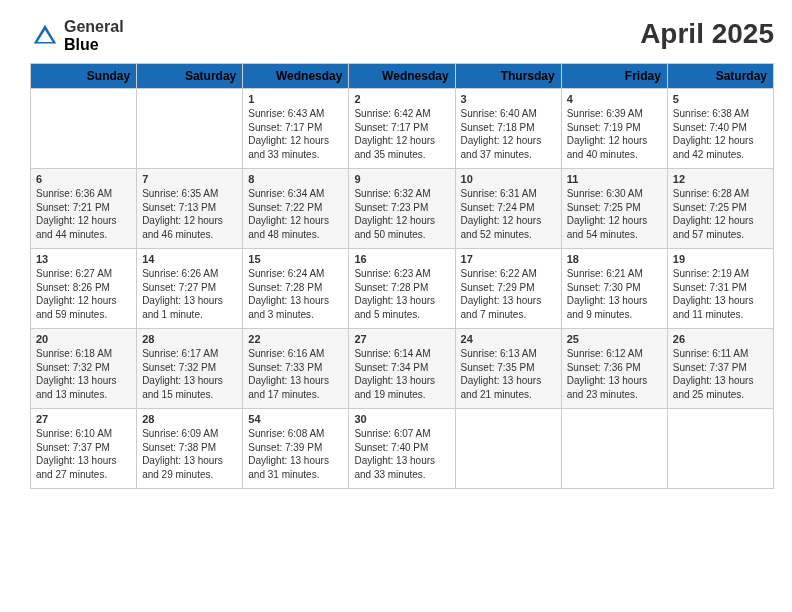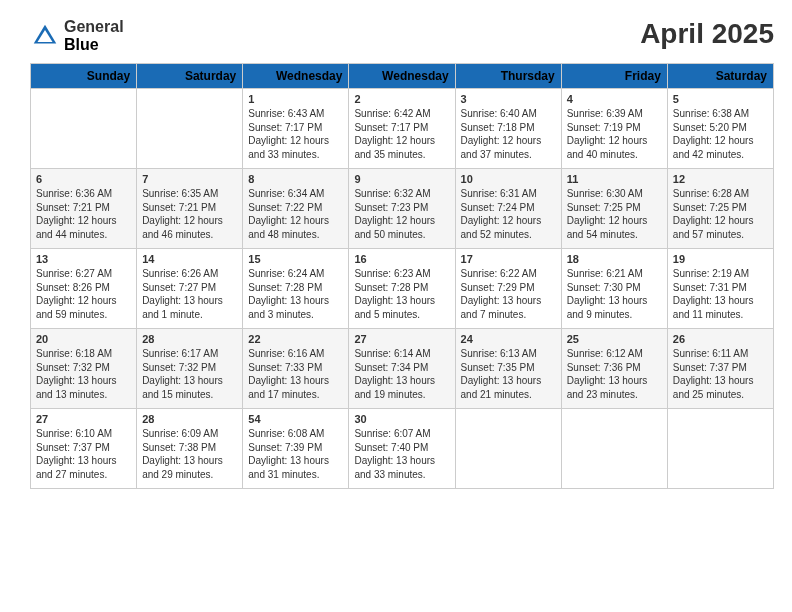--- a/index.html
+++ b/index.html
@@ -150,37 +150,37 @@
           <td>
             <span class="day-num">4</span>
             <div class="day-info">Sunrise: 6:39 AM
 Sunset: 7:19 PM
 Daylight: 12 hours
 and 40 minutes.</div>
           </td>
           <td>
             <span class="day-num">5</span>
             <div class="day-info">Sunrise: 6:38 AM
-Sunset: 5:20 PM
+Sunset: 7:40 PM
 Daylight: 12 hours
 and 42 minutes.</div>
           </td>
         </tr>
         <tr>
           <td>
             <span class="day-num">6</span>
             <div class="day-info">Sunrise: 6:36 AM
 Sunset: 7:21 PM
 Daylight: 12 hours
 and 44 minutes.</div>
           </td>
           <td>
             <span class="day-num">7</span>
             <div class="day-info">Sunrise: 6:35 AM
-Sunset: 7:21 PM
+Sunset: 7:13 PM
 Daylight: 12 hours
 and 46 minutes.</div>
           </td>
           <td>
             <span class="day-num">8</span>
             <div class="day-info">Sunrise: 6:34 AM
 Sunset: 7:22 PM
 Daylight: 12 hours
 and 48 minutes.</div>
           </td>

